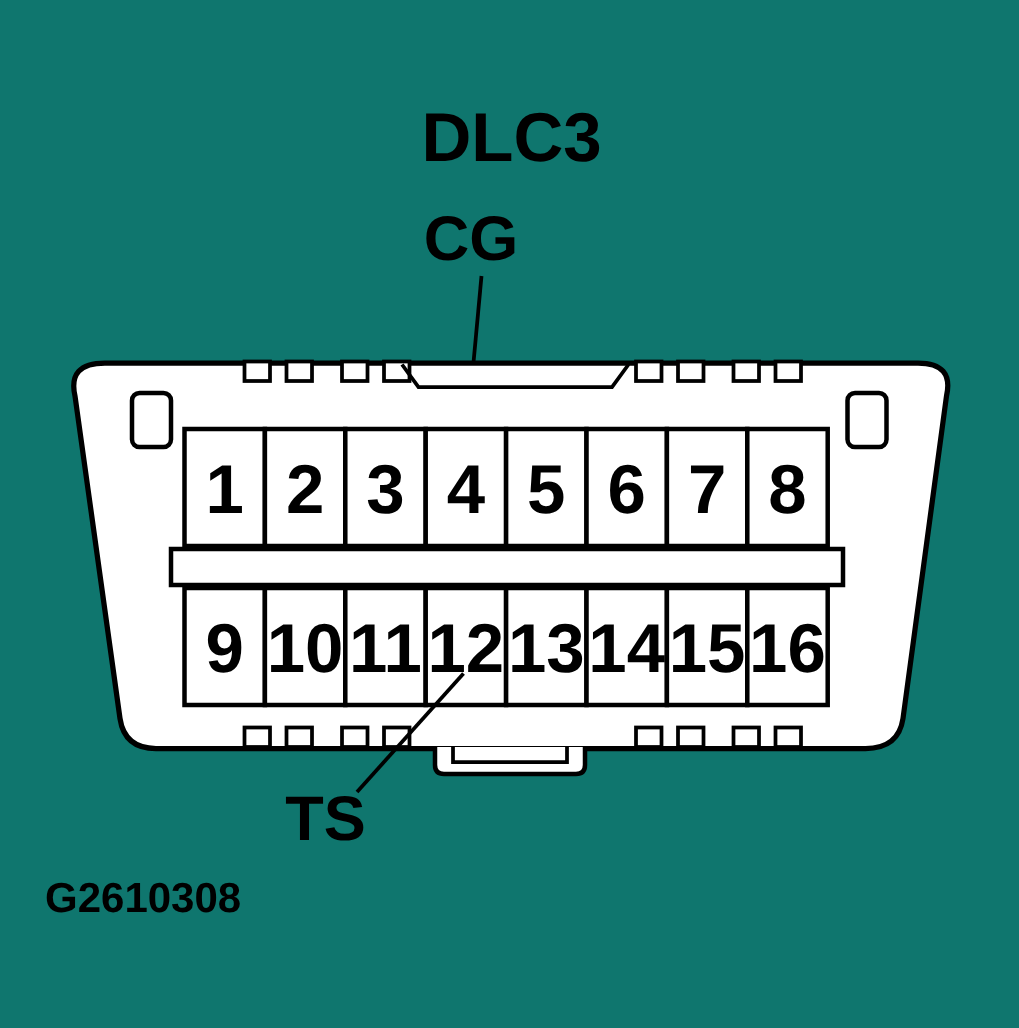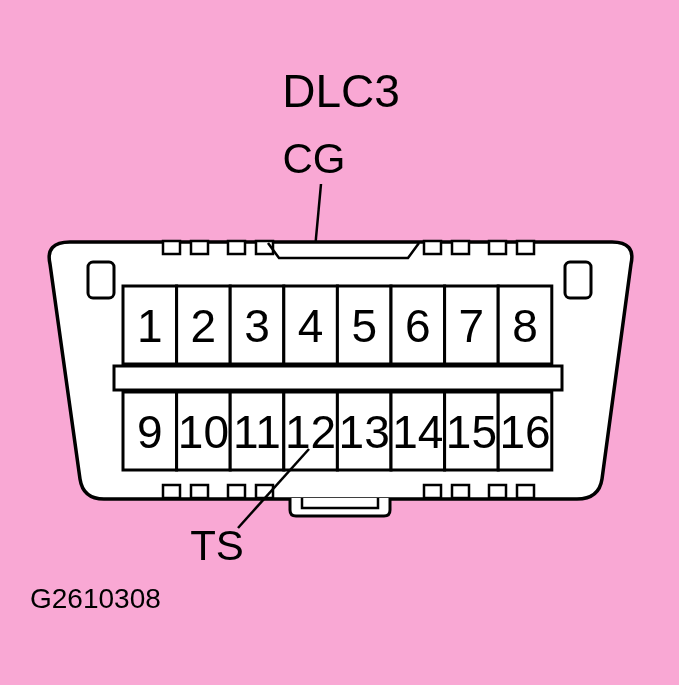--- a/index.html
+++ b/index.html
@@ -4,22 +4,23 @@
 <style>
   html, body {
     margin: 0;
     padding: 0;
     background: #ffffff;
   }
   .canvas {
     width: 679px;
     height: 685px;
     position: relative;
-    background: #f9a8d4;
+    background: #0f766e;
     overflow: hidden;
+    font-weight: bold;
   }
   svg.diagram-svg {
     display: block;
   }
   svg.diagram-svg text {
     font-family: "Liberation Sans", sans-serif;
     fill: #000000;
     stroke: none;
   }
   .outline {

